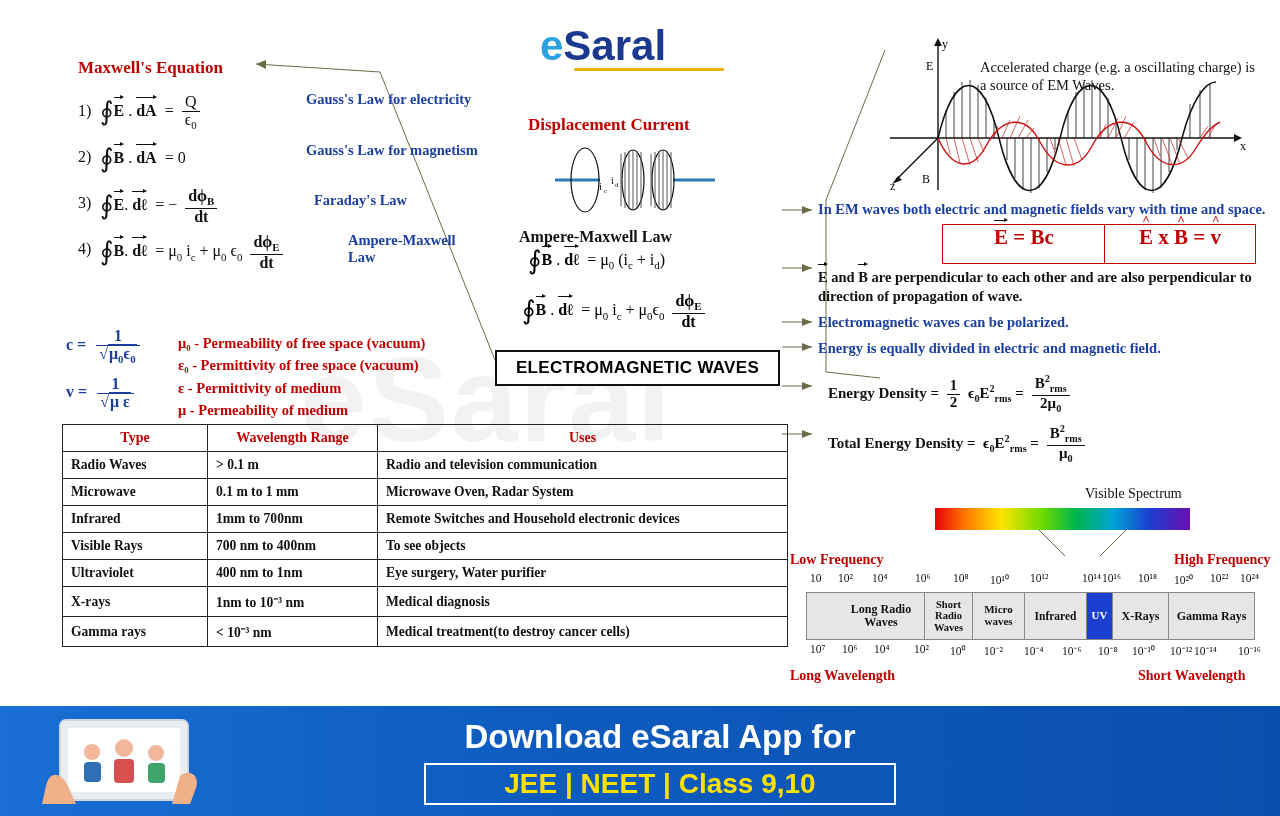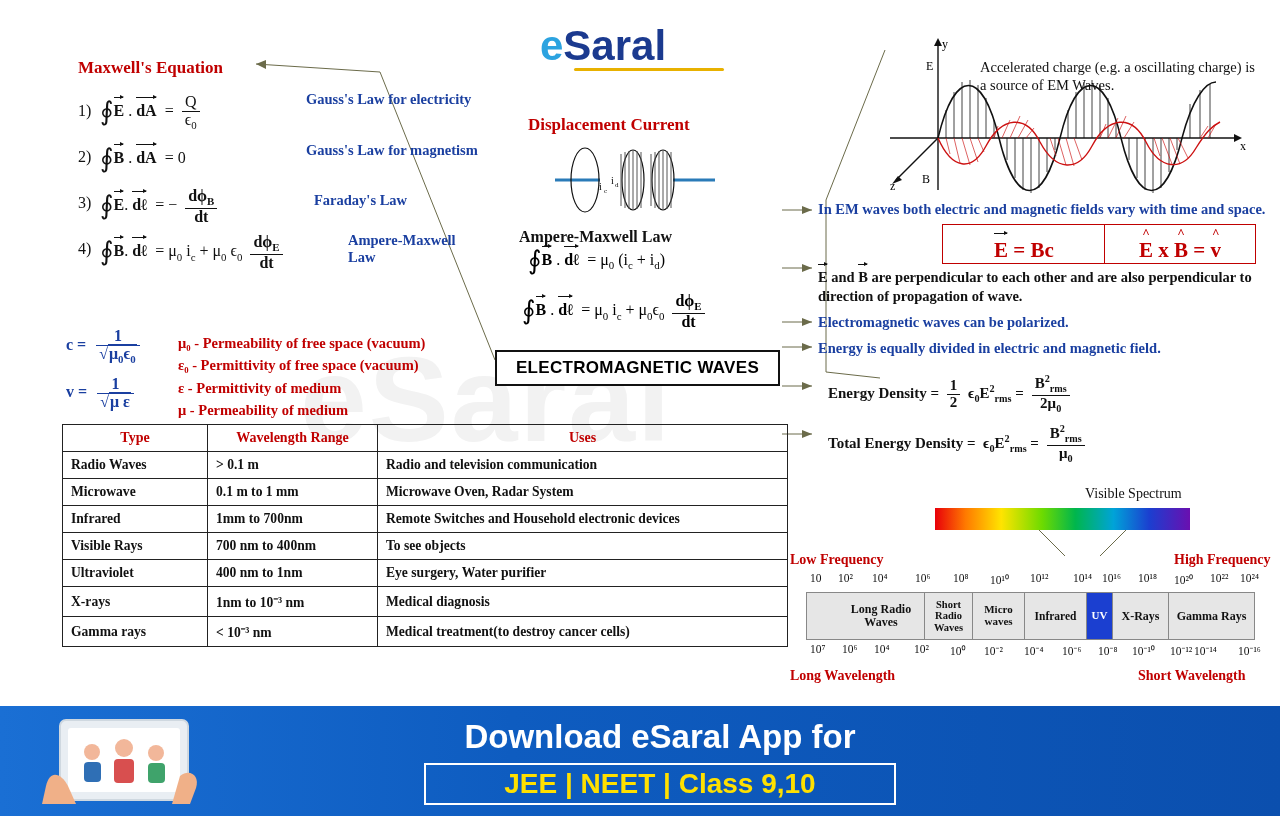--- a/index.html
+++ b/index.html
@@ -81,21 +81,21 @@
     font-family:"Liberation Sans", sans-serif; font-weight:bold; font-size:17px; letter-spacing:0.3px;
   }
 
   
   .r-item { position:absolute; font-size:14.5px; }
   .b-blue { color:#1a3fa0; font-weight:bold; }
   .b-black { color:#111; font-weight:bold; }
 
   .boxeq {
     position:absolute; border:1.6px solid #c00000; background:#fff;
-    display:flex; align-items:flex-end; justify-content:center;
+    display:flex; align-items:flex-start; justify-content:center;
     color:#c00000; font-weight:bold; font-size:21px;
   }
 
   
   .tbl { position:absolute; left:62px; top:424px; width:726px; border-collapse:collapse; font-size:13.6px; }
   .tbl td, .tbl th { border:1px solid #222; padding:5px 8px; vertical-align:middle; }
   .tbl th { color:#c00000; font-weight:bold; text-align:center; font-size:14px; }
   .tbl td.type { font-weight:bold; color:#111; width:145px; }
   .tbl td.wl { font-weight:bold; color:#111; width:170px; }
   .tbl td.uses { font-weight:bold; color:#111; }
@@ -448,21 +448,21 @@
   <div class="highfreq">High Frequency</div>
 
   <div class="scale-top">
     <span style="left:0px;">10</span>
     <span style="left:28px;">10²</span>
     <span style="left:62px;">10⁴</span>
     <span style="left:105px;">10⁶</span>
     <span style="left:143px;">10⁸</span>
     <span style="left:180px;">10¹⁰</span>
     <span style="left:220px;">10¹²</span>
-    <span style="left:263px;">10¹⁴</span>
+    <span style="left:272px;">10¹⁴</span>
     <span style="left:292px;">10¹⁶</span>
     <span style="left:328px;">10¹⁸</span>
     <span style="left:364px;">10²⁰</span>
     <span style="left:400px;">10²²</span>
     <span style="left:430px;">10²⁴</span>
   </div>
 
   <div class="bandrow">
     <div class="band" style="flex:0 0 118px;padding-left:32px;">Long Radio Waves</div>
     <div class="band" style="flex:0 0 48px; font-size:10.5px;">Short Radio Waves</div>

